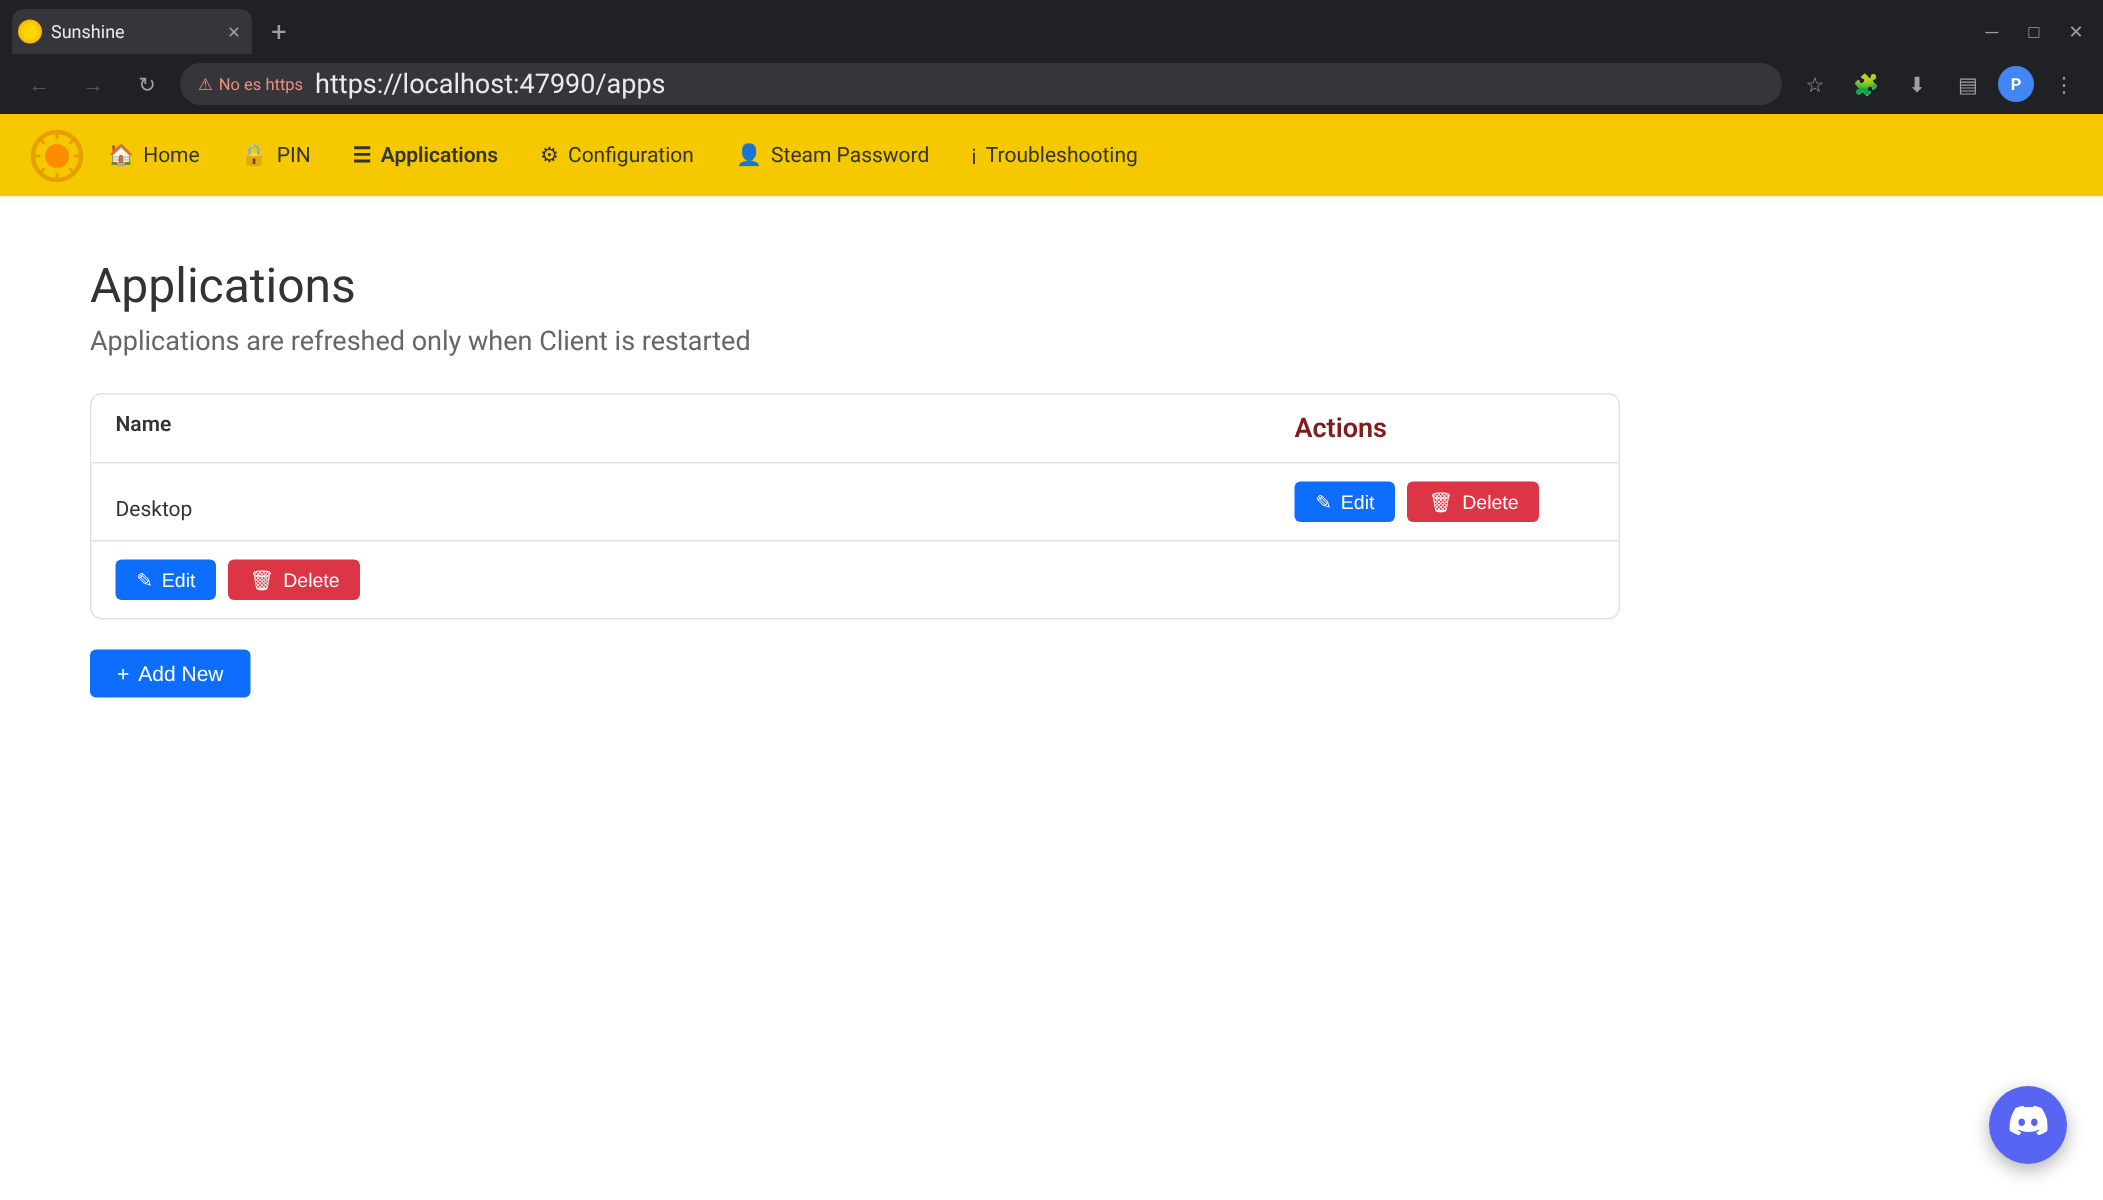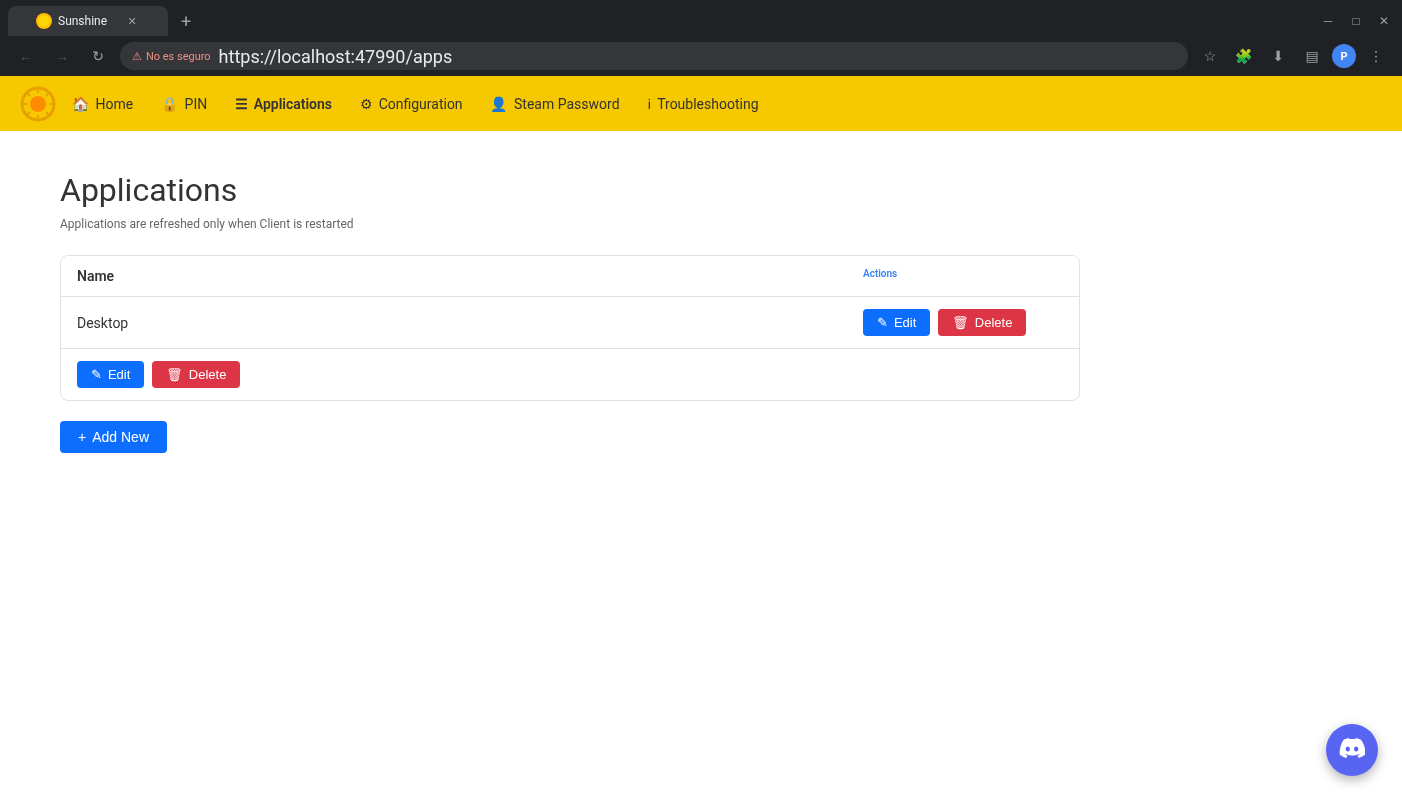--- a/index.html
+++ b/index.html
@@ -29,21 +29,21 @@
       width: 16px;
       height: 16px;
       border-radius: 50%;
       background: radial-gradient(circle, #ffd700 40%, #ff8c00 100%);
     }
     .tab {
       display: flex;
       align-items: center;
       background: #35363a;
       border-radius: 8px 8px 0 0;
-      padding: 0 28px;
+      padding: 0 4px;
       height: 30px;
       min-width: 160px;
       max-width: 240px;
       color: #e8eaed;
       font-size: 12px;
       position: relative;
     }
     .tab-title {
       flex: 1;
       white-space: nowrap;
@@ -194,21 +194,21 @@
       background: #fff;
       min-height: 600px;
     }
     .page-title {
       font-size: 32px;
       font-weight: 400;
       color: #333;
       margin-bottom: 8px;
     }
     .page-subtitle {
-      font-size: 12px;
+      font-size: 18px;
       color: #666;
       margin-bottom: 24px;
     }
 
     
     .apps-table {
       border: 1px solid #dee2e6;
       border-radius: 8px;
       overflow: hidden;
       width: 100%;
@@ -223,26 +223,26 @@
     }
     .col-name {
       flex: 1;
       font-weight: 600;
       font-size: 14px;
       color: #333;
     }
     .col-actions {
       width: 200px;
       font-weight: 600;
-      font-size: 10px;
-      color: #3b82f6;
+      font-size: 18px;
+      color: #7f1d1d;
     }
     .table-row {
       display: flex;
-      align-items: center;
+      align-items: flex-end;
       padding: 12px 16px;
       border-bottom: 1px solid #dee2e6;
       gap: 48px;
     }
     .table-row:last-child { border-bottom: none; }
     .row-name {
       flex: 1;
       font-size: 14px;
       color: #333;
     }
@@ -337,21 +337,21 @@
     </div>
   </div>
 
   <div class="address-bar">
     <div class="nav-btn disabled">←</div>
     <div class="nav-btn disabled">→</div>
     <div class="nav-btn">↻</div>
     <div class="url-bar">
       <div class="security-badge">
         <span class="security-icon">⚠</span>
-        <span>No es seguro</span>
+        <span>No es https</span>
       </div>
       <span class="url-text">https://localhost:47990/apps</span>
     </div>
     <div class="toolbar-right">
       <div class="toolbar-icon">☆</div>
       <div class="toolbar-icon">🧩</div>
       <div class="toolbar-icon">⬇</div>
       <div class="toolbar-icon">▤</div>
       <div class="profile-avatar">P</div>
       <div class="toolbar-icon">⋮</div>

